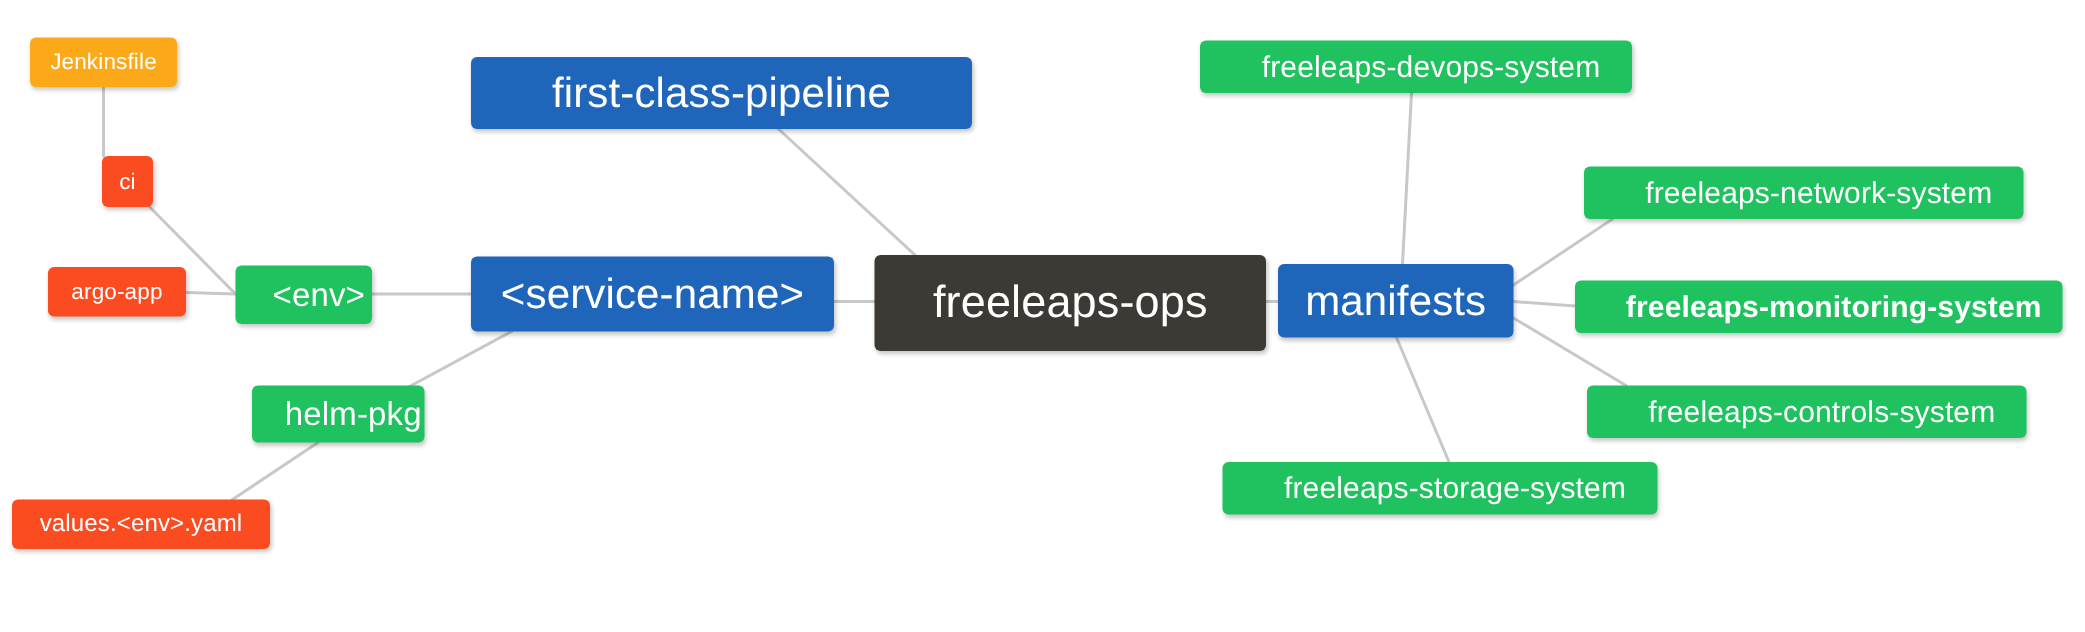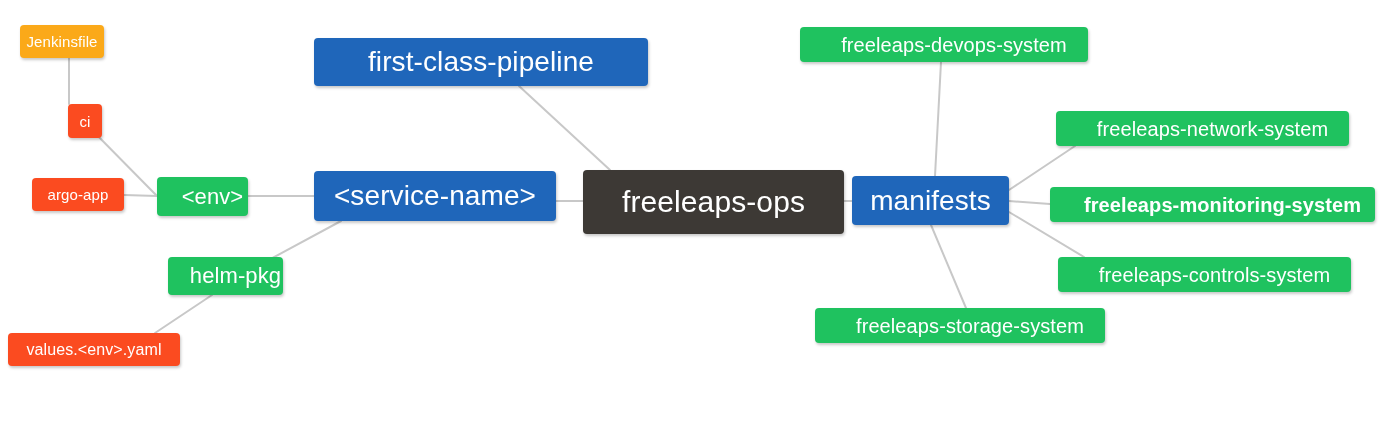--- a/index.html
+++ b/index.html
@@ -71,21 +71,21 @@
       <path d="M 519 86 L 610 170" stroke="#c8c8c8" stroke-width="2" fill="none" stroke-linecap="round"></path>
       <path d="M 556 201 L 583 201" stroke="#c8c8c8" stroke-width="2" fill="none" stroke-linecap="round"></path>
       <path d="M 844 201 L 852 201" stroke="#c8c8c8" stroke-width="2" fill="none" stroke-linecap="round"></path>
       <path d="M 935 176 L 941 62" stroke="#c8c8c8" stroke-width="2" fill="none" stroke-linecap="round"></path>
       <path d="M 1009 190 L 1075 146" stroke="#c8c8c8" stroke-width="2" fill="none" stroke-linecap="round"></path>
       <path d="M 1009 201 L 1050 204" stroke="#c8c8c8" stroke-width="2" fill="none" stroke-linecap="round"></path>
       <path d="M 1009 212 L 1084 257" stroke="#c8c8c8" stroke-width="2" fill="none" stroke-linecap="round"></path>
       <path d="M 931 225 L 966 308" stroke="#c8c8c8" stroke-width="2" fill="none" stroke-linecap="round"></path>
     </svg>
   <div id="node-layer">
-      <div class="node node-orange" style="left: 20px; top: 25px; width: 84px; height: 33px; font-size: 15px;">
+      <div class="node node-orange" style="left: 20px; top: 25px; width: 98px; height: 33px; font-size: 15px;">
         <span>Jenkinsfile</span>
       </div>
       <div class="node node-red" style="left: 52px; top: 104px; width: 34px; height: 34px; font-size: 15px; margin-left: 16px;">
         <span>ci</span>
       </div>
       <div class="node node-red" style="left: 32px; top: 178px; width: 92px; height: 33px; font-size: 15px;">
         <span>argo-app</span>
       </div>
       <div class="node node-green" style="left: 157px; top: 177px; width: 91px; height: 39px; font-size: 22px;">
         <span>&lt;env&gt;</span>

